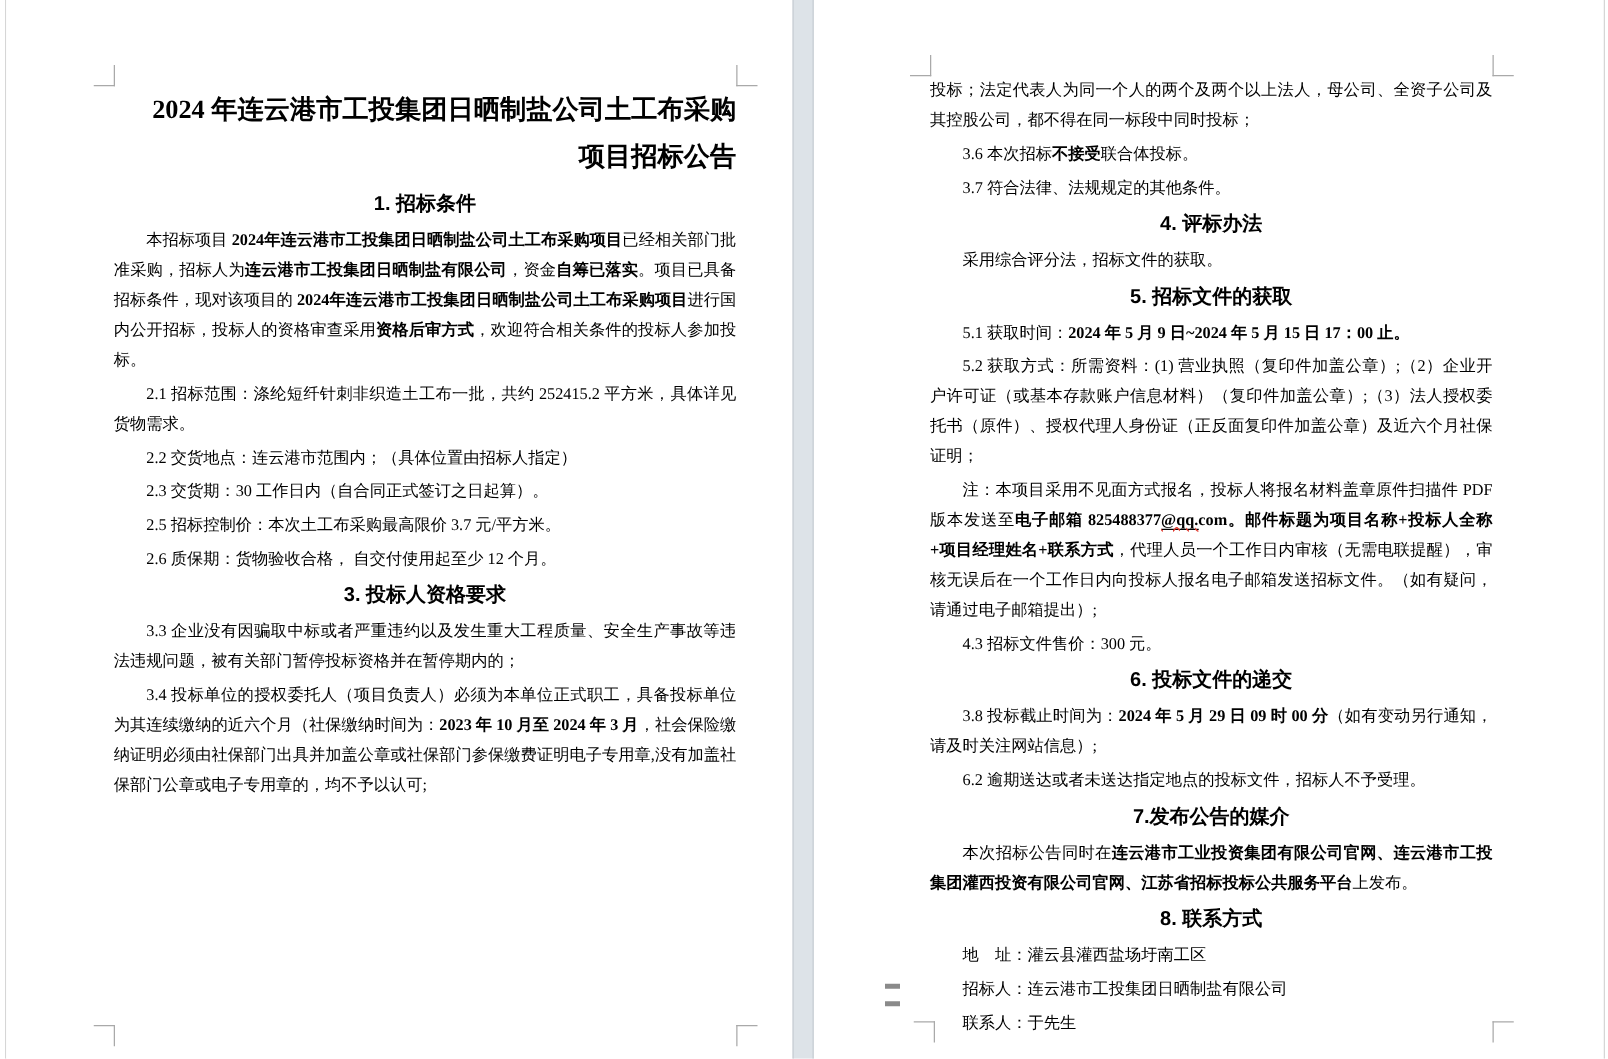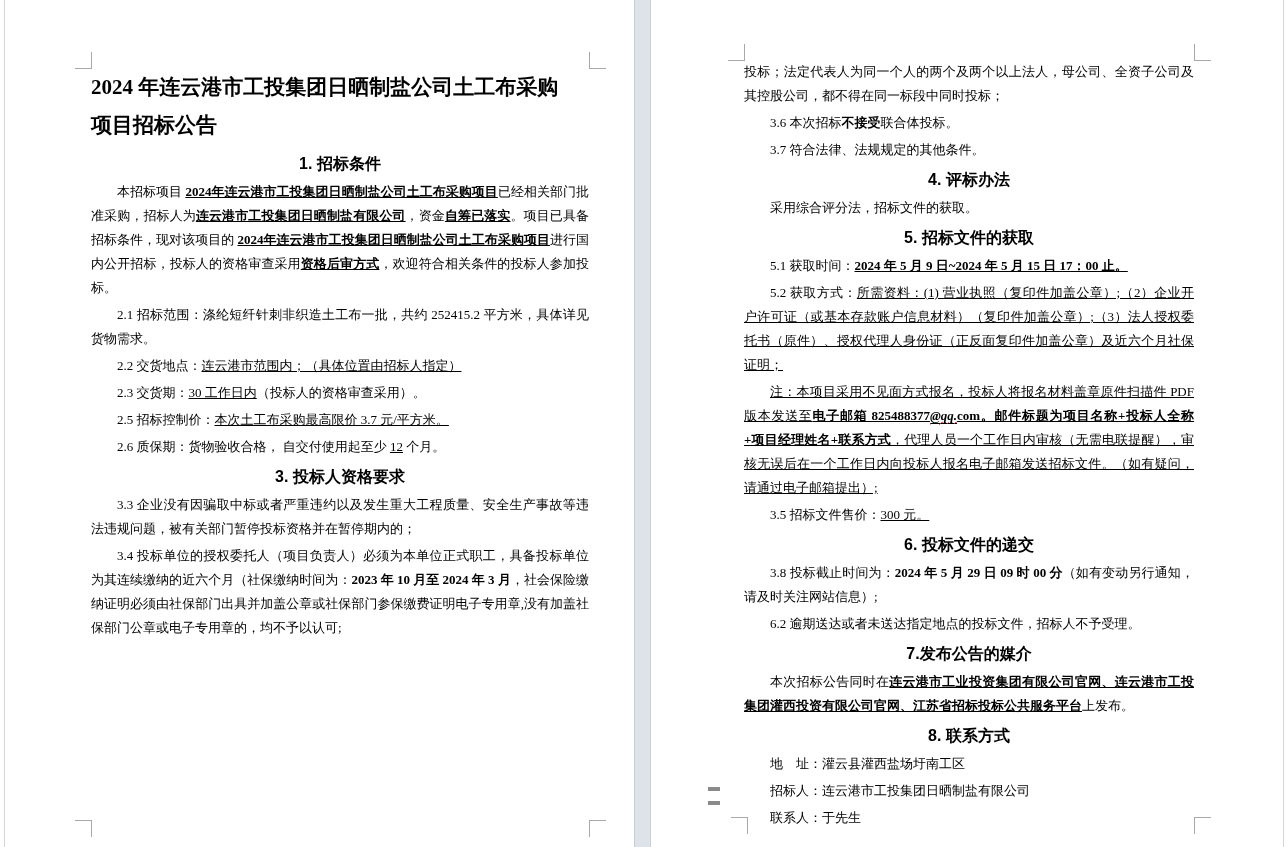--- a/index.html
+++ b/index.html
@@ -18,30 +18,30 @@
   .page-gap{
     position:absolute;top:0;bottom:0;left:634px;width:15px;
     background:var(--gap);border-left:1px solid var(--gap-edge);border-right:1px solid var(--gap-edge);
   }
   .page{position:absolute;top:0;height:847px;background:var(--page);overflow:hidden;}
   #page1{left:5px;width:629px;}
   #page2{left:652px;width:631px;padding-left:36px;}
   .content{position:absolute;font-size:13px;line-height:24px;text-align:justify;}
   #page1 .content{left:86px;top:68px;width:498px;}
   #page2 .content{left:92px;top:60px;width:450px;}
-  .title{font-size:21px;line-height:38px;font-weight:bold;text-align:left;text-indent:0;margin:0 0 7px;}
+  .title{font-size:21px;line-height:38px;font-weight:bold;text-align:right;text-indent:0;margin:0 0 7px;}
   .heading{
     font-size:16px;line-height:26px;font-weight:bold;text-align:center;text-indent:0;
     margin:5px 0 3px;font-family:"Liberation Sans","DejaVu Sans",sans-serif;
   }
   .para{margin:0 0 3px;text-indent:2em;}
   .para.noindent{text-indent:0;}
   .b{font-weight:bold;}
-  .u{text-decoration:underline;}
-  .sq{border-bottom:1px solid var(--text);text-decoration:underline wavy var(--spell);text-decoration-thickness:1px;font-style:italic;}
+  .u{}
+  .sq{border-bottom:1px solid var(--text);text-decoration:underline wavy var(--spell);text-decoration-thickness:1px;}
   
   .mark{position:absolute;width:16px;height:16px;border:0 solid var(--mark);}
   .mark.tl{border-right-width:1px;border-bottom-width:1px;}
   .mark.tr{border-left-width:1px;border-bottom-width:1px;}
   .mark.bl{border-right-width:1px;border-top-width:1px;}
   .mark.br{border-left-width:1px;border-top-width:1px;}
   #page1 .tl{left:70px;top:52px;} #page1 .tr{left:584px;top:52px;}
   #page1 .bl{left:70px;top:820px;} #page1 .br{left:584px;top:820px;}
   #page2 .tl{left:76px;top:44px;}  #page2 .tr{left:542px;top:44px;}
   #page2 .bl{left:79px;top:817px;} #page2 .br{left:542px;top:817px;}
@@ -64,21 +64,21 @@
   <div class="mark br"></div>
   <div class="content">
       <div class="title">
         <div>2024 年连云港市工投集团日晒制盐公司土工布采购</div>
         <div>项目招标公告</div>
       </div>
       <div class="heading"><span>1.  招标条件</span></div>
       <div class="para"><span>本招标项目 </span><span class="b u">2024年连云港市工投集团日晒制盐公司土工布采购项目</span><span>已经相关部门批准采购，招标人为</span><span class="b u">连云港市工投集团日晒制盐有限公司</span><span>，资金</span><span class="b u">自筹已落实</span><span>。项目已具备招标条件，现对该项目的 </span><span class="b u">2024年连云港市工投集团日晒制盐公司土工布采购项目</span><span>进行国内公开招标，投标人的资格审查采用</span><span class="b u">资格后审方式</span><span>，欢迎符合相关条件的投标人参加投标。</span></div>
       <div class="para"><span>2.1 招标范围：涤纶短纤针刺非织造土工布一批，共约 252415.2 平方米，具体详见货物需求。</span></div>
       <div class="para"><span>2.2 交货地点：</span><span class="u">连云港市范围内；（具体位置由招标人指定） </span></div>
-      <div class="para"><span>2.3 交货期：</span><span class="u">30 工作日内</span><span>（投标人的资格审查采用）。</span></div>
+      <div class="para"><span>2.3 交货期：</span><span class="u">30 工作日内</span><span>（自合同正式签订之日起算）。</span></div>
       <div class="para"><span>2.5 招标控制价：</span><span class="u">本次土工布采购最高限价 3.7 元/平方米。</span></div>
       <div class="para"><span>2.6 质保期：货物验收合格， 自交付使用起至少 </span><span class="u">12</span><span> 个月。</span></div>
       <div class="heading"><span>3.  投标人资格要求</span></div>
       <div class="para"><span>3.3 企业没有因骗取中标或者严重违约以及发生重大工程质量、安全生产事故等违法违规问题，被有关部门暂停投标资格并在暂停期内的；</span></div>
       <div class="para"><span>3.4 投标单位的授权委托人（项目负责人）必须为本单位正式职工，具备投标单位为其连续缴纳的近六个月（社保缴纳时间为：</span><span class="b">2023 年 10 月至 2024 年 3 月</span><span>，社会保险缴纳证明必须由社保部门出具并加盖公章或社保部门参保缴费证明电子专用章,没有加盖社保部门公章或电子专用章的，均不予以认可;</span></div>
     </div>
 </div>
 
 <div class="page-gap"></div>
 
@@ -98,21 +98,21 @@
   <div class="content">
       <div class="para noindent"><span>投标；法定代表人为同一个人的两个及两个以上法人，母公司、全资子公司及其控股公司，都不得在同一标段中同时投标；</span></div>
       <div class="para"><span>3.6 本次招标</span><span class="b">不接受</span><span>联合体投标。</span></div>
       <div class="para"><span>3.7 符合法律、法规规定的其他条件。</span></div>
       <div class="heading"><span>4.  评标办法</span></div>
       <div class="para"><span>采用综合评分法，招标文件的获取。</span></div>
       <div class="heading"><span>5.  招标文件的获取</span></div>
       <div class="para"><span>5.1 获取时间：</span><span class="b u">2024 年 5 月 9 日~2024 年 5 月 15 日 17：00 止。</span></div>
       <div class="para"><span>5.2 获取方式：</span><span class="u">所需资料：(1) 营业执照（复印件加盖公章）;（2）企业开户许可证（或基本存款账户信息材料）（复印件加盖公章）;（3）法人授权委托书（原件）、授权代理人身份证（正反面复印件加盖公章）及近六个月社保证明； </span></div>
       <div class="para"><span class="u">注：本项目采用不见面方式报名，投标人将报名材料盖章原件扫描件 PDF 版本发送至</span><span class="b u">电子邮箱 825488377</span><span class="b sq">@qq.</span><span class="b u">com。邮件标题为项目名称+投标人全称+项目经理姓名+联系方式</span><span class="u">，代理人员一个工作日内审核（无需电联提醒），审核无误后在一个工作日内向投标人报名电子邮箱发送招标文件。（如有疑问，请通过电子邮箱提出）; </span></div>
-      <div class="para"><span>3.5 招标文件售价：</span><span class="u">300 元。 </span></div>
+      <div class="para"><span>4.3 招标文件售价：</span><span class="u">300 元。 </span></div>
       <div class="heading"><span>6.  投标文件的递交</span></div>
       <div class="para"><span>3.8 投标截止时间为：</span><span class="b">2024 年 5 月 29 日 09 时 00 分</span><span>（如有变动另行通知，请及时关注网站信息）;</span></div>
       <div class="para"><span>6.2 逾期送达或者未送达指定地点的投标文件，招标人不予受理。</span></div>
       <div class="heading"><span>7.发布公告的媒介</span></div>
       <div class="para"><span>本次招标公告同时在</span><span class="b u">连云港市工业投资集团有限公司官网、连云港市工投集团灌西投资有限公司官网、江苏省招标投标公共服务平台</span><span>上发布。</span></div>
       <div class="heading"><span>8.  联系方式</span></div>
       <div class="para"><span>地　址：灌云县灌西盐场圩南工区</span></div>
       <div class="para"><span>招标人：连云港市工投集团日晒制盐有限公司</span></div>
       <div class="para"><span>联系人：于先生</span></div>
     </div>

